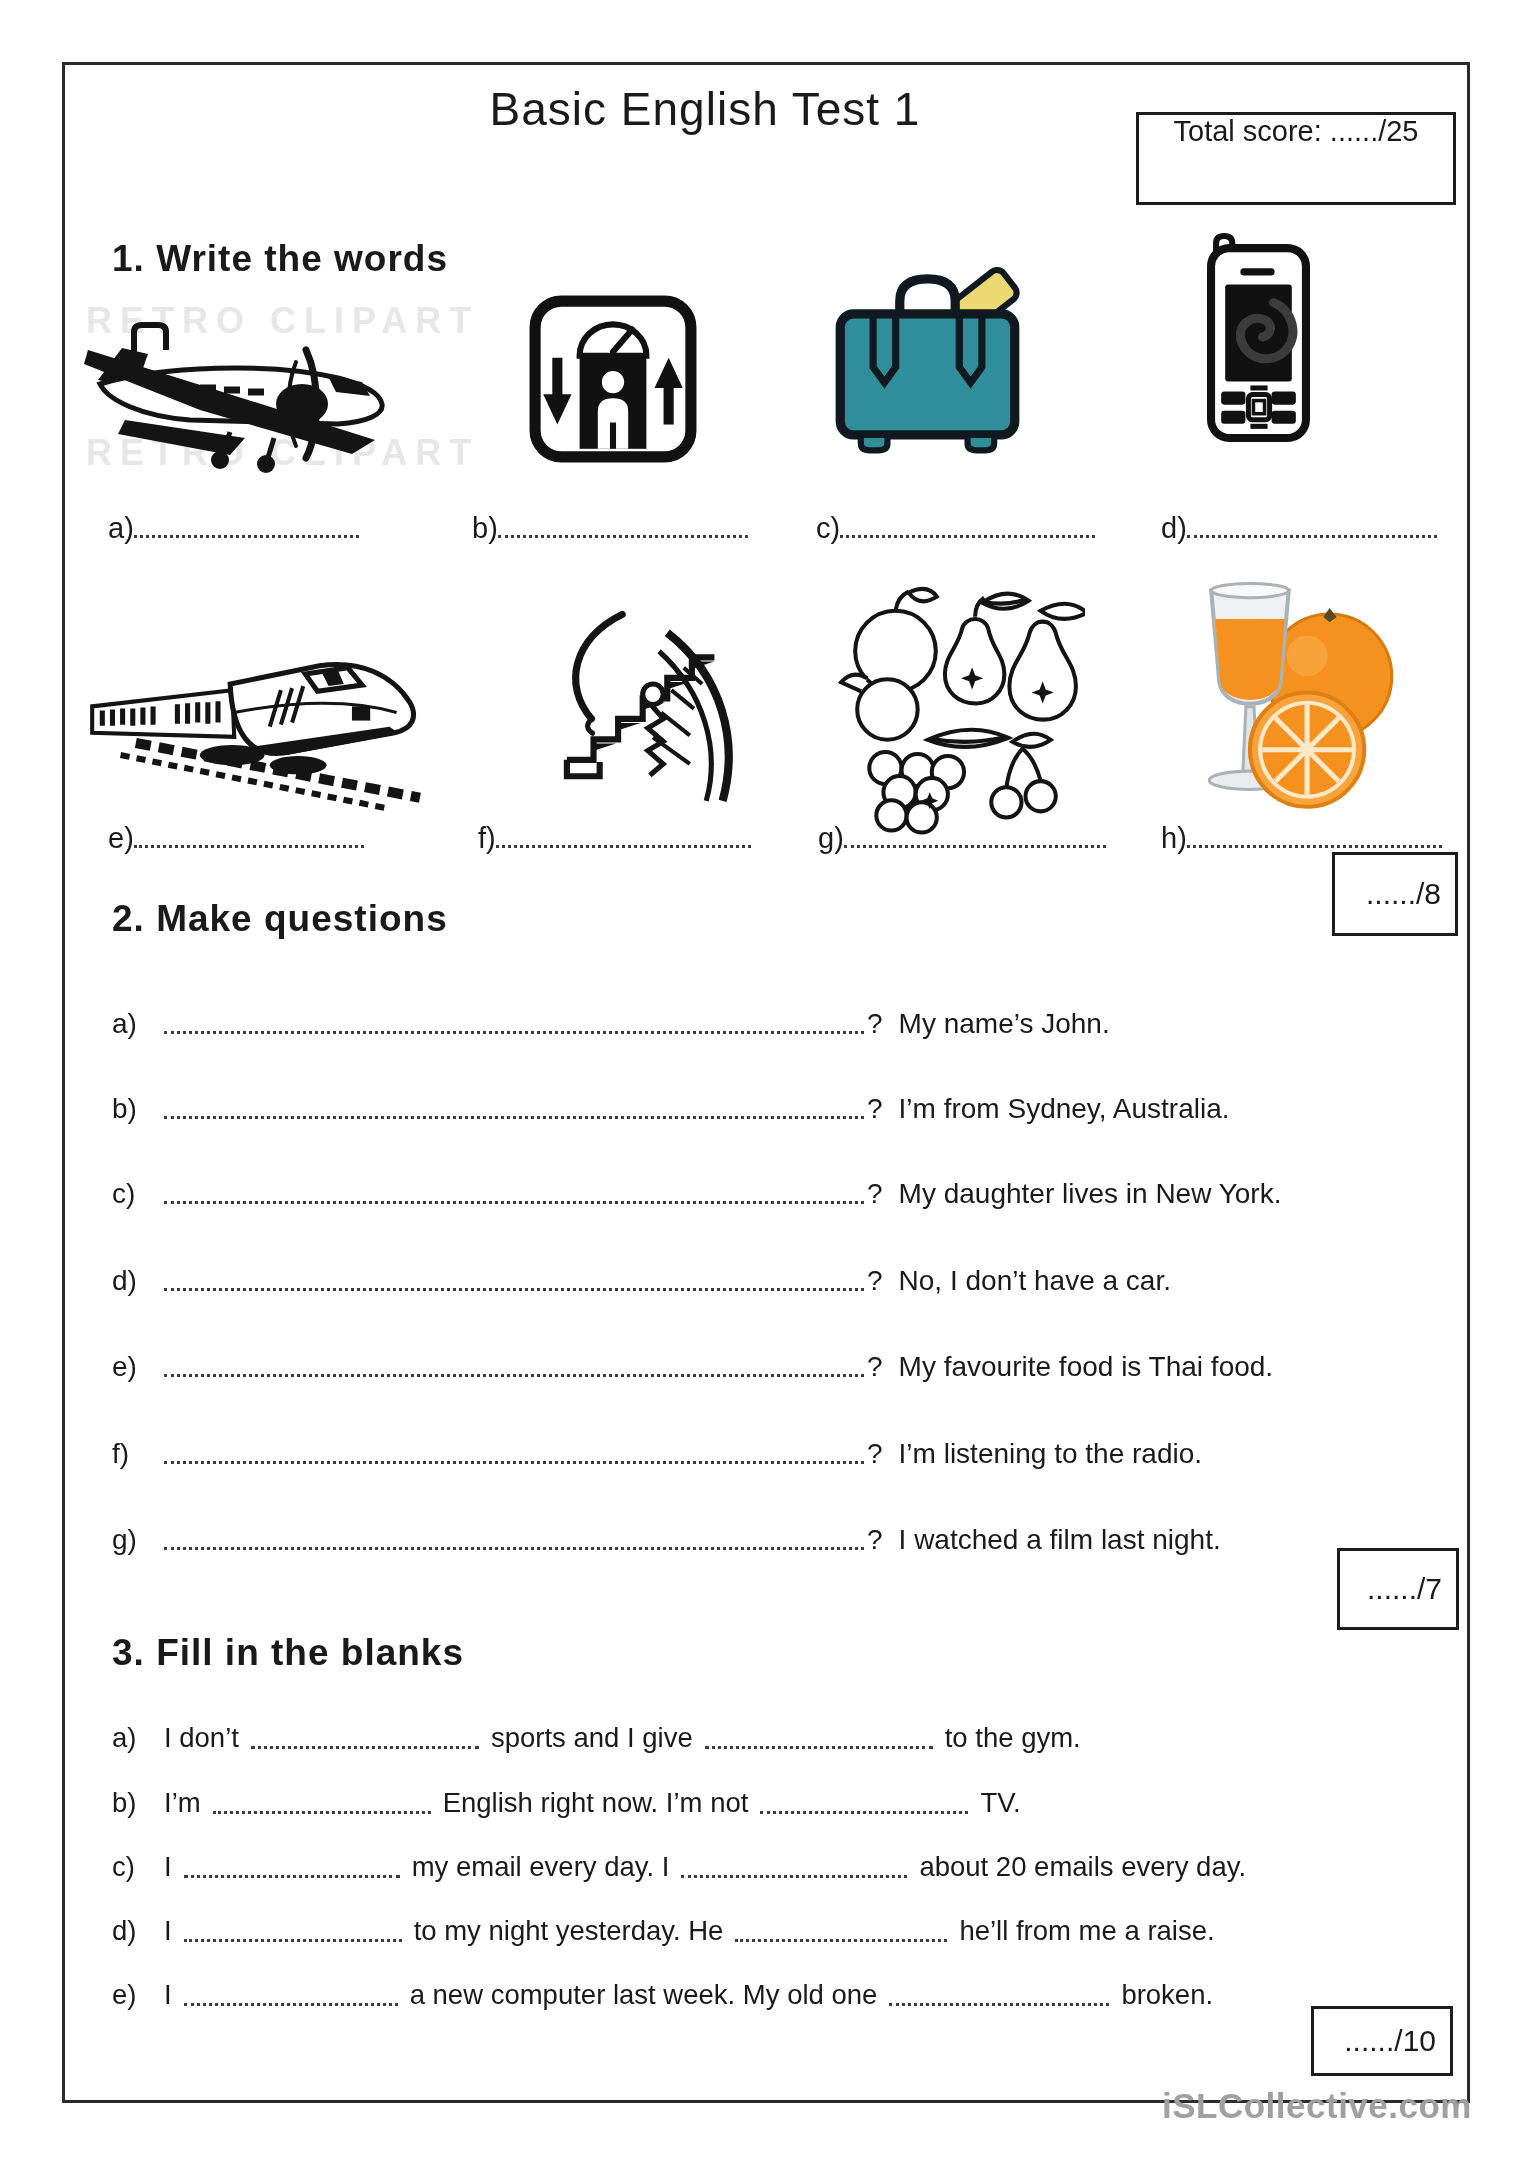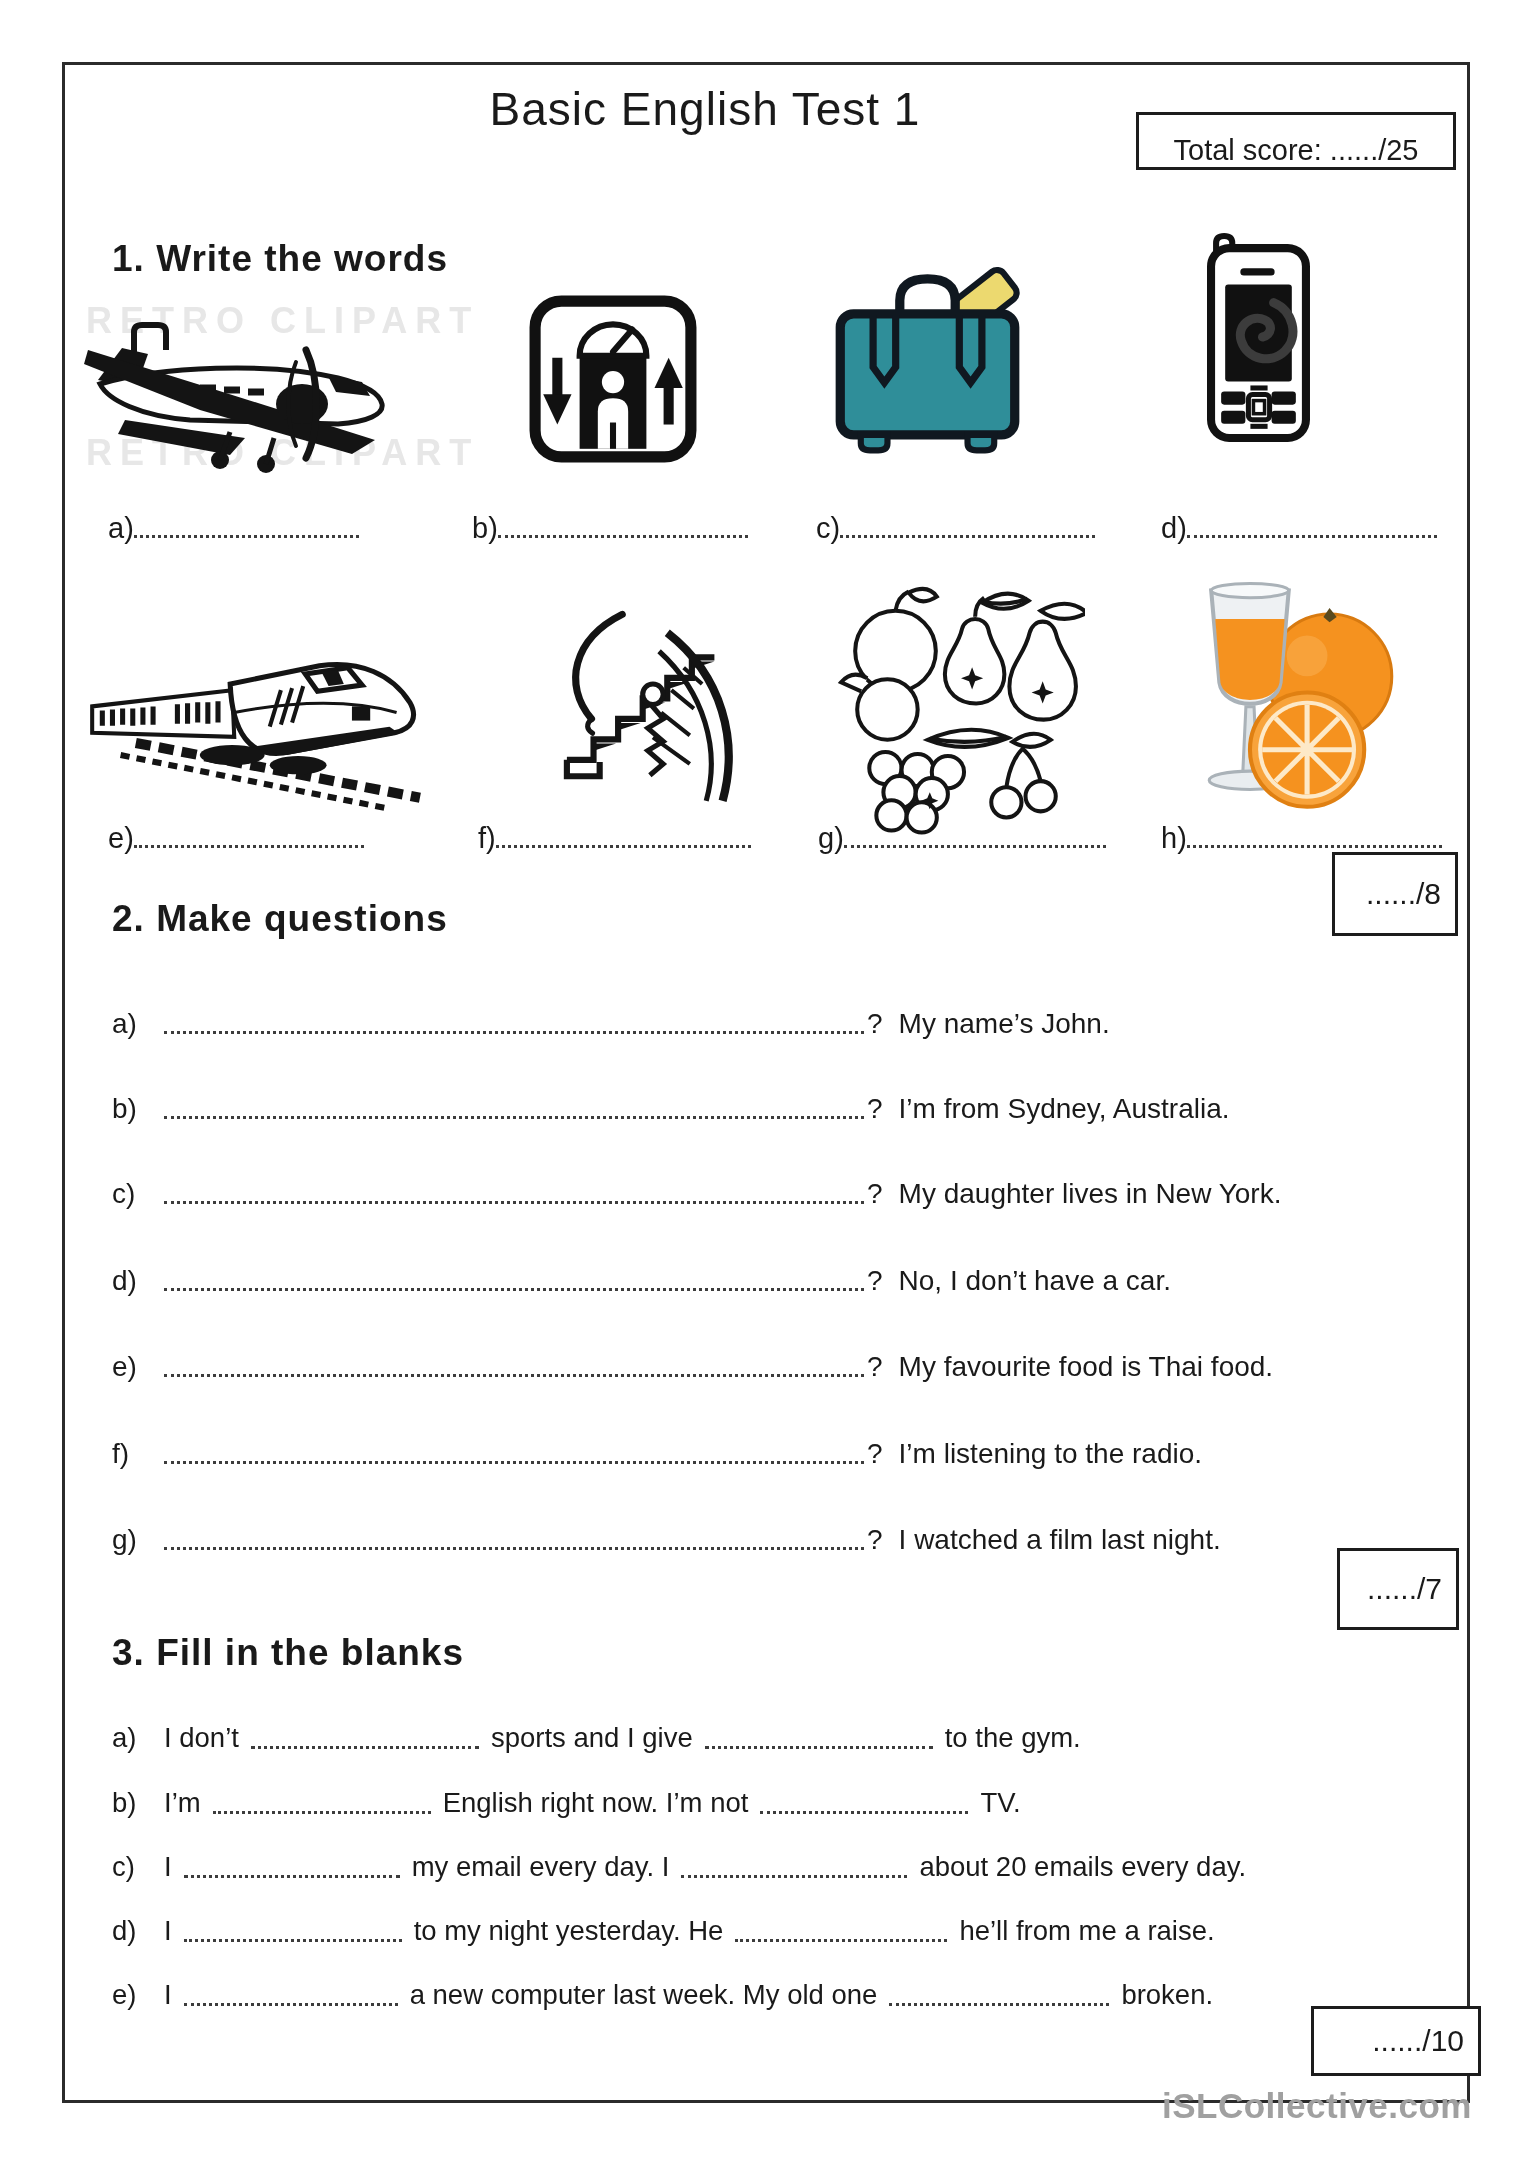--- a/index.html
+++ b/index.html
@@ -12,23 +12,23 @@
   }
   .frame {
     position:absolute; left:62px; top:62px; width:1408px; height:2041px;
     border:3px solid #2b2b2b; background:#fff;
   }
   .title {
     position:absolute; left:180px; top:82px; width:1050px;
     text-align:center; font-size:46px; font-weight:400; letter-spacing:1px;
   }
   .total-box {
-    position:absolute; left:1136px; top:112px; width:320px; height:58px;
+    position:absolute; left:1136px; top:112px; width:320px; height:93px;
     border:3px solid #1c1c1c; background:#fff;
-    display:flex; align-items:flex-end; justify-content:center; font-size:29px;
+    display:flex; align-items:flex-start; justify-content:center; font-size:29px;
   }
   .h2 { position:absolute; font-size:37px; font-weight:800; letter-spacing:1px; }
   .score-box {
     position:absolute; border:3px solid #1c1c1c; background:#fff;
     display:flex; align-items:center; justify-content:flex-end;
     padding-right:14px; font-size:30px;
   }
   .img-box { position:absolute; }
   .retro-wm {
     position:absolute; color:#e7e7e7; font-weight:800; font-size:36px;
@@ -379,17 +379,17 @@
 
 <div class="f-row" style="top:1979px;">
   <span class="f-label">e)</span>
   <span>I</span>
   <span class="blank" style="width:214px;"></span>
   <span>a new computer last week. My old one</span>
   <span class="blank" style="width:220px;"></span>
   <span>broken.</span>
 </div>
 
-<div class="score-box" style="left:1311px; top:2006px; width:170px; height:70px;">
+<div class="score-box" style="left:1311px; top:2006px; width:142px; height:70px;">
   <span>....../10</span>
 </div>
 
 <div class="islc">iSLCollective.com</div>
 
 </body></html>

